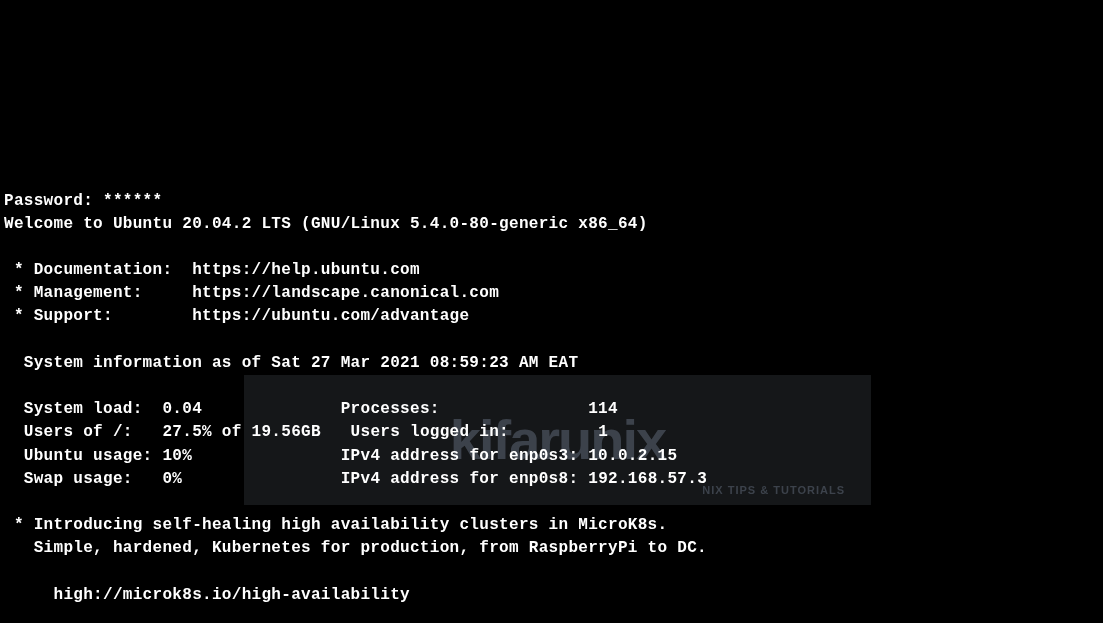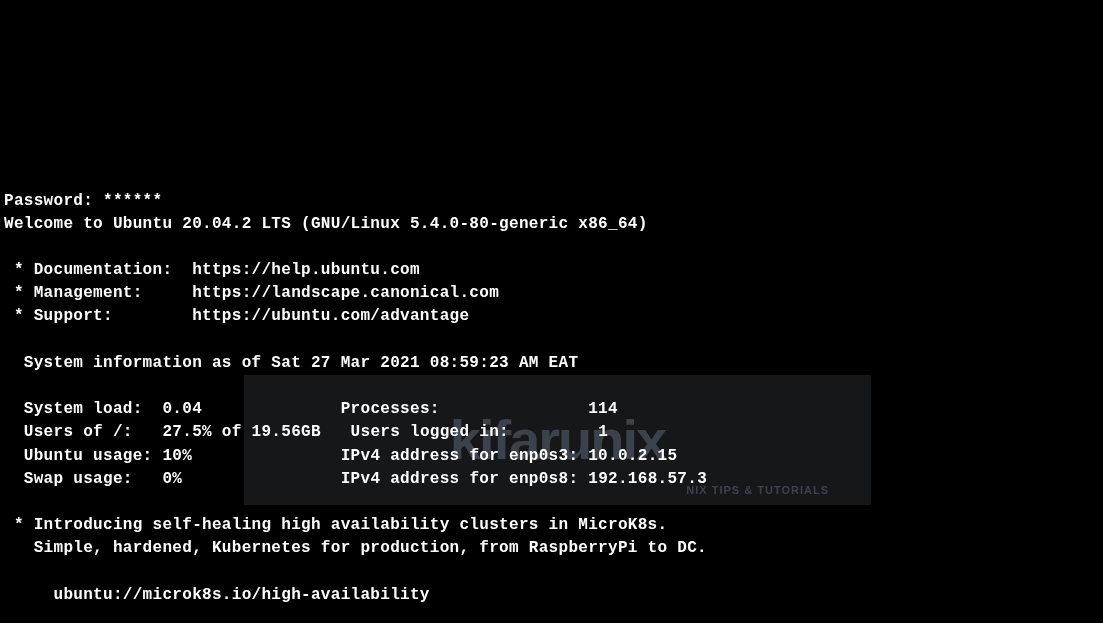--- a/index.html
+++ b/index.html
@@ -43,21 +43,21 @@
     .watermark-text {
       color: rgba(100, 110, 125, 0.5);
       font-size: 56px;
       font-weight: bold;
       font-family: Arial, sans-serif;
       letter-spacing: -2px;
     }
     .watermark-sub {
       position: absolute;
       bottom: 6px;
-      right: 42px;
+      right: 26px;
       color: rgba(100, 110, 125, 0.5);
       font-size: 11px;
       font-family: Arial, sans-serif;
       letter-spacing: 1px;
     }
     .content {
       position: relative;
       z-index: 1;
     }
   </style>
@@ -82,21 +82,21 @@
 <span class="line">  System information as of Sat 27 Mar 2021 08:59:23 AM EAT</span>
 <span class="line"> </span>
 <span class="line"><span>  System load:</span><span>  0.04</span>              <span>Processes:</span>               <span>114</span></span>
 <span class="line"><span>  Users of /:</span><span>   27.5% of 19.56GB</span>   <span>Users logged in:</span>         <span>1</span></span>
 <span class="line"><span>  Ubuntu usage:</span><span> 10%</span>               <span>IPv4 address for enp0s3:</span> <span>10.0.2.15</span></span>
 <span class="line"><span>  Swap usage:</span><span>   0%</span>                <span>IPv4 address for enp0s8:</span> <span>192.168.57.3</span></span>
 <span class="line"> </span>
 <span class="line"> * Introducing self-healing high availability clusters in MicroK8s.</span>
 <span class="line">   Simple, hardened, Kubernetes for production, from RaspberryPi to DC.</span>
 <span class="line"> </span>
-<span class="line">     ubuntu://microk8s.io/high-availability</span>
+<span class="line">     high://microk8s.io/high-availability</span>
 <span class="line"> </span>
 
 
 
 
 
 
 
 
   </div>

